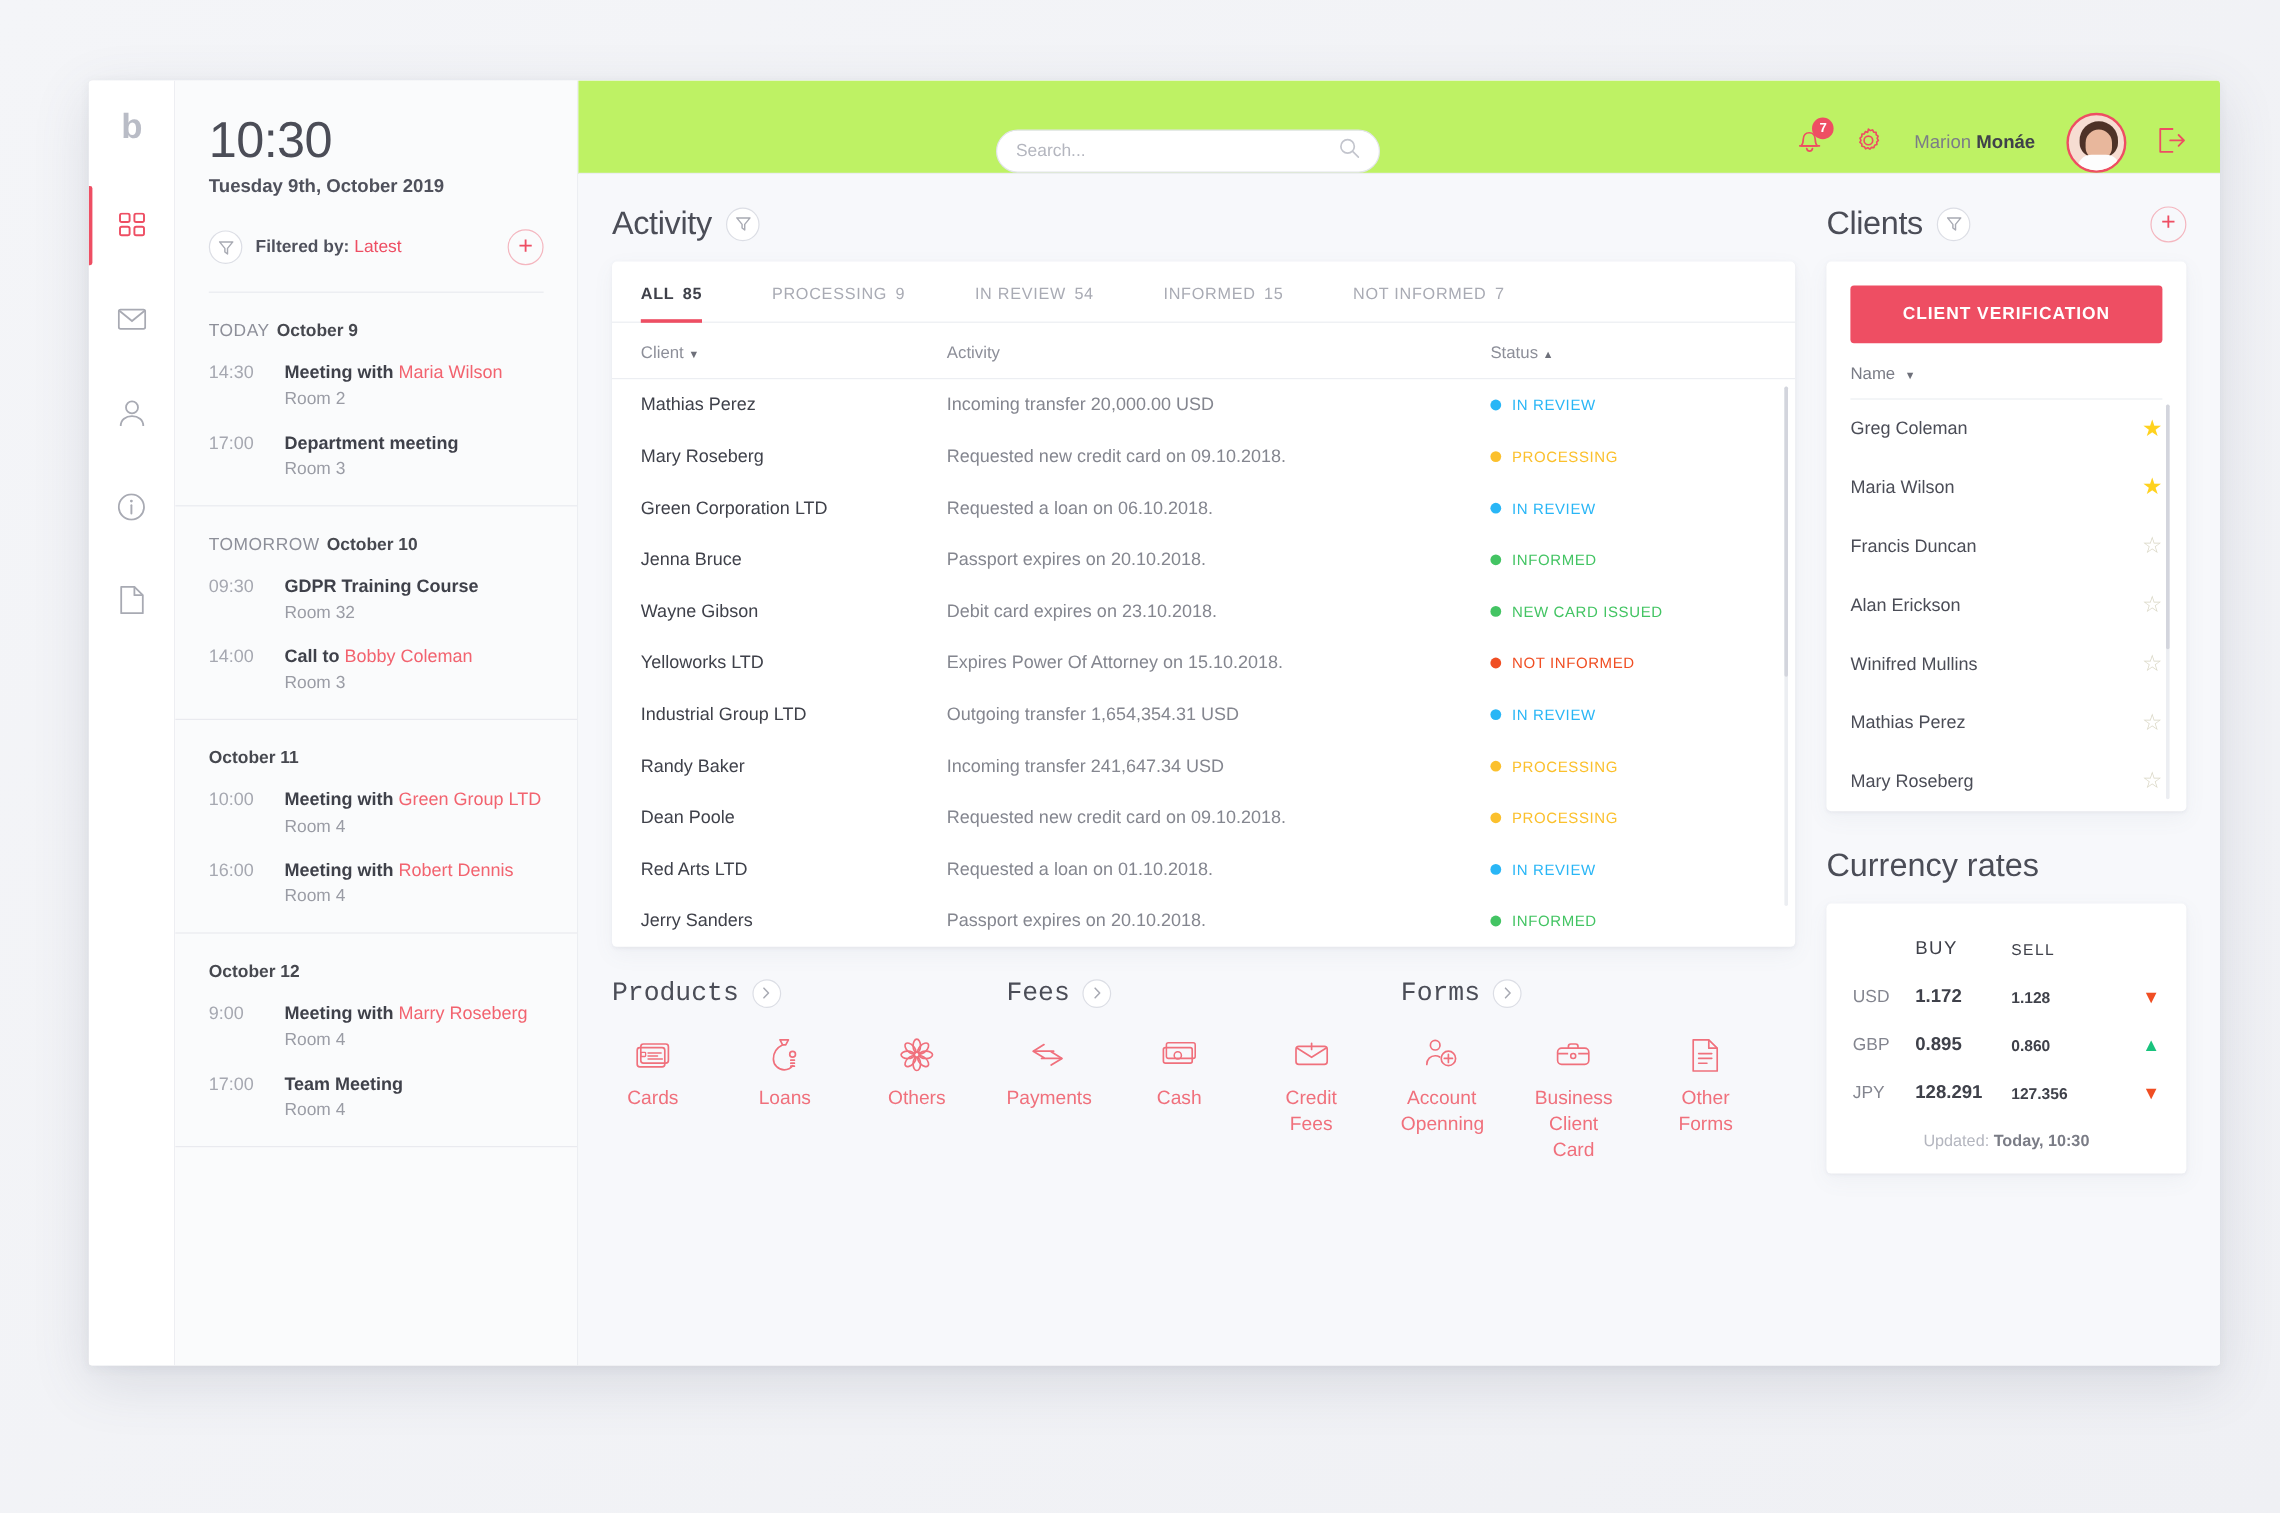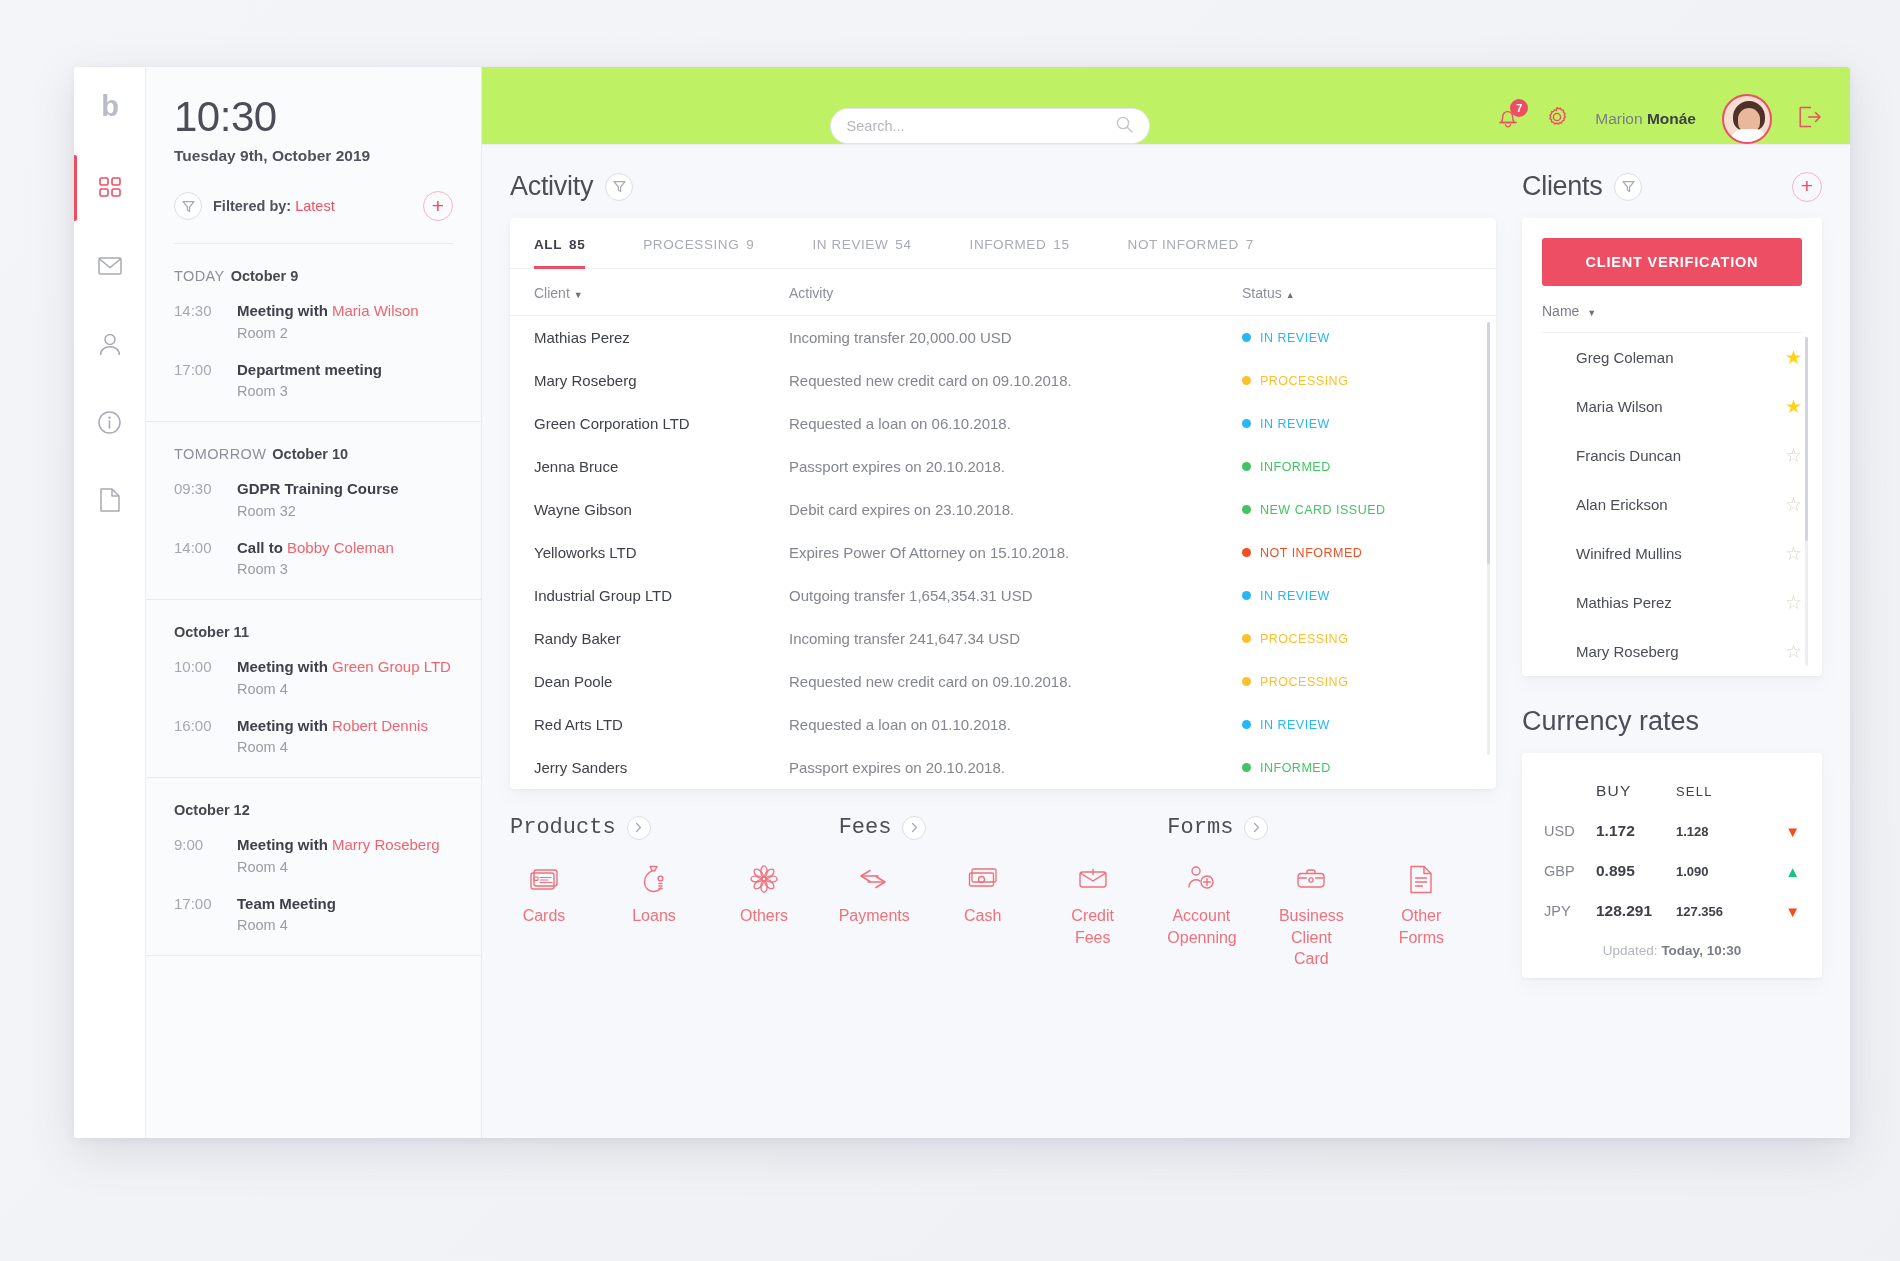--- a/index.html
+++ b/index.html
@@ -199,21 +199,21 @@
 
   
   .cl-card { padding: 20px 20px 0 20px; }
   .cl-verify {
     width: 100%; height: 48px; background: #ee4e63; color: #fff;
     border: 0; border-radius: 3px; font-family: inherit;
     font-size: 14.5px; font-weight: 700; letter-spacing: 0.8px; cursor: pointer;
   }
   .cl-sub { padding: 17px 0 13px 0; font-size: 14px; color: #7a7c86;
     border-bottom: 1px solid #eceef2; }
-  .cl-list { position: relative; margin-left: 34px; }
+  .cl-list { position: relative; }
   .cl-row { display: flex; align-items: center; padding: 15px 0; }
   .cl-name { flex: 1; font-size: 15px; color: #4b4d57; }
   .star { font-size: 19px; line-height: 1; }
   .star.on { color: #ffd21e; }
   .star.off { color: #d9d6c4; }
   .cl-track { position: absolute; right: -6px; top: 4px; bottom: 10px; width: 3px;
     background: #eceef2; border-radius: 2px; }
   .cl-thumb { position: absolute; top: 0; width: 3px; height: 62%;
     background: #d3d5dd; border-radius: 2px; }
 
@@ -778,21 +778,21 @@
             <div id="cur-rows">
                 <div class="cur-row">
                   <span class="cur-lbl">USD</span>
                   <span class="cur-buy">1.172</span>
                   <span class="cur-sell">1.128</span>
                   <span class="tri down">▼</span>
                 </div>
                 <div class="cur-row">
                   <span class="cur-lbl">GBP</span>
                   <span class="cur-buy">0.895</span>
-                  <span class="cur-sell">1.090</span>
+                  <span class="cur-sell">0.860</span>
                   <span class="tri up">▲</span>
                 </div>
                 <div class="cur-row">
                   <span class="cur-lbl">JPY</span>
                   <span class="cur-buy">128.291</span>
                   <span class="cur-sell">127.356</span>
                   <span class="tri down">▼</span>
                 </div>
               </div>
             <div class="cur-upd">

